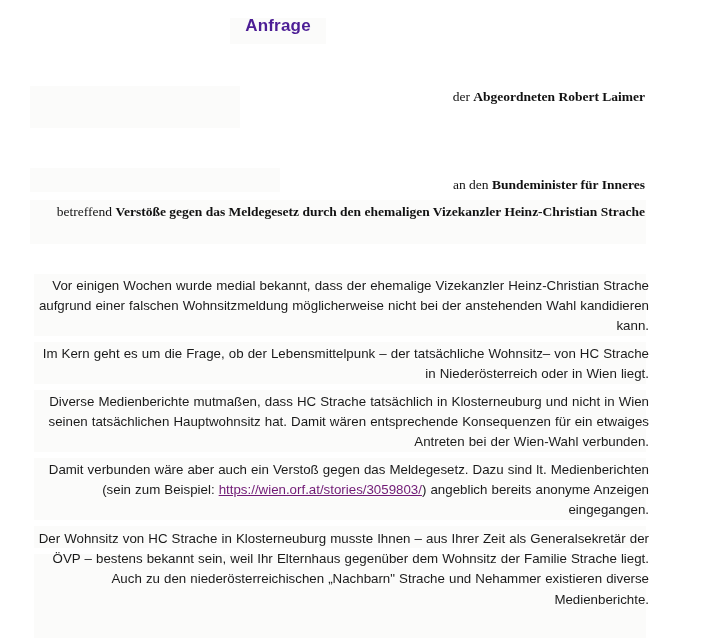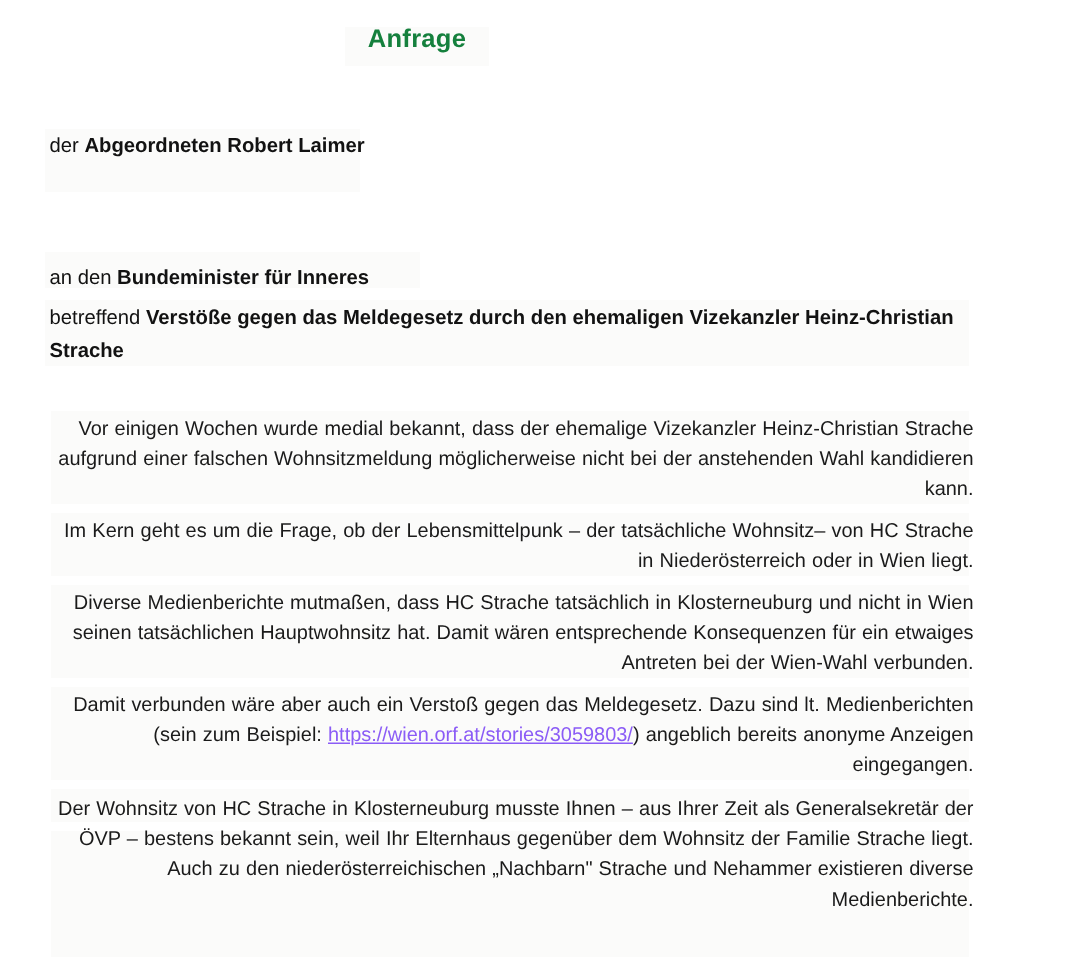--- a/index.html
+++ b/index.html
@@ -33,32 +33,33 @@
 
   #doc-title {
     position: absolute;
     top: 16px;
     left: 0;
     width: 556px;
     text-align: center;
     font-size: 17px;
     font-weight: bold;
     letter-spacing: 0.2px;
-    color: #15803d;
+    color: #4c1d95;
   }
 
   
   .hdr-block {
     position: absolute;
     left: 33px;
     width: 612px;
-    font-family: Liberation Sans, sans-serif;
+    font-family: Liberation Serif, serif;
     font-size: 13.5px;
     line-height: 20px;
     color: #121212;
+    text-align: right;
   }
   .hdr-block b { font-weight: bold; }
 
   #addressee-block { top: 87px; }
   #ministry-line   { top: 175px; }
   #subject-line    { top: 201px; line-height: 22px; }
 
   
   .body-para {
     position: absolute;
@@ -72,21 +73,21 @@
   }
 
   #para-1 { top: 276px; }
   #para-2 { top: 344px; }
   #para-3 { top: 392px; }
   #para-4 { top: 460px; }
   #para-5 { top: 528px; }
   #para-6 { top: 529px; }
 
   a.doclink {
-    color: #8b5cf6;
+    color: #701a75;
     text-decoration: underline;
   }
 </style>
 </head>
 <body>
 
 <div id="page">
 
   <div class="scan-tint" style="left:230px;  top:18px;  width:96px;  height:26px;"></div>
   <div class="scan-tint" style="left:30px;   top:86px;  width:210px; height:42px;"></div>

